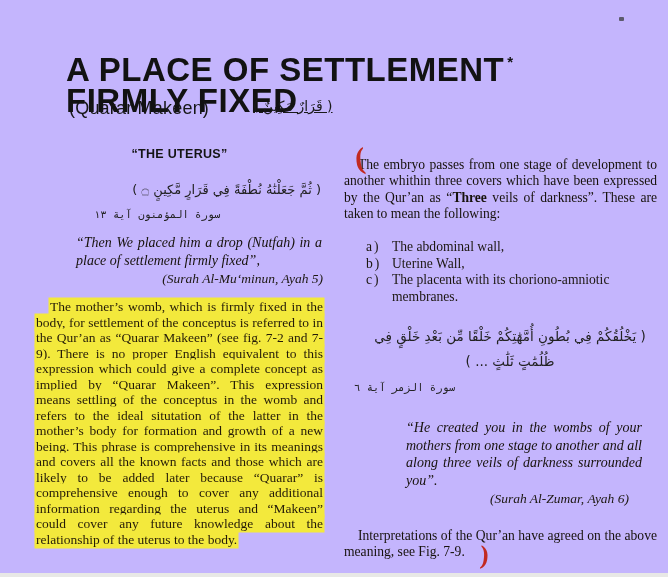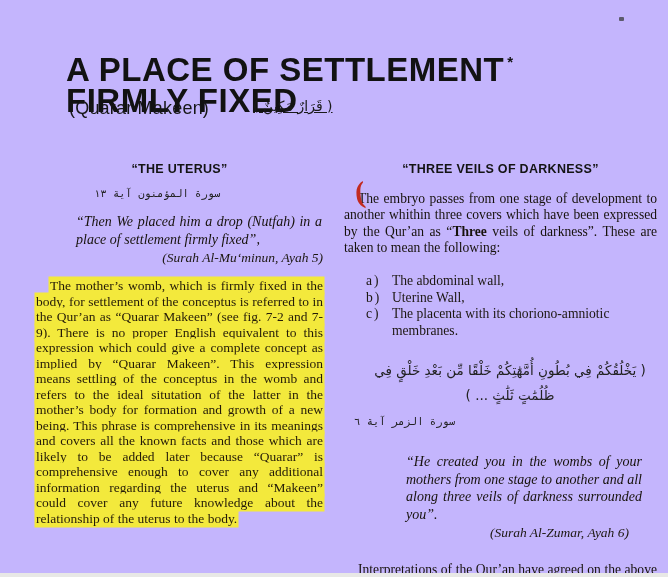--- a/index.html
+++ b/index.html
@@ -39,21 +39,21 @@
   
   .columns{
     position:absolute;left:36px;top:142px;
     display:flex;gap:21px;
   }
   .col-left{width:287px;}
   .col-right{width:313px;}
   .col-heading{
     font-family:"Liberation Sans", sans-serif;
     font-weight:700;font-size:12.5px;letter-spacing:.3px;
-    text-align:center;color:#141414;margin-top:20px;
+    text-align:center;color:#141414;margin-top:5px;
   }
   
   .verse-ar-1{
     margin-top:21px;direction:rtl;text-align:right;padding-right:2px;
     font-family:"DejaVu Sans", sans-serif;font-size:13px;color:#222;
   }
   .verse-ref{
     direction:rtl;text-align:left;
     font-family:Liberation Mono, monospace;font-size:10.5px;color:#222;
   }
@@ -121,31 +121,31 @@
   <div class="subtitle-row">
     <span class="subtitle-latin">(Quarar Makeen)</span>
     <span class="subtitle-arabic">( قَرَارٌ مَكِينٌ )</span>
   </div>
 
   <div class="columns">
 
     <div class="col-left">
       <div class="col-heading">“THE UTERUS”</div>
 
+      <div class="verse-ar-1">( ثُمَّ جَعَلْنَٰهُ نُطْفَةً فِي قَرَارٍ مَّكِينٍ ۝ )</div>
 
       <div class="verse-ref ref-1">سورة المؤمنون آية ١٣</div>
 
       <div class="quote quote-1">“Then We placed him a drop (Nutfah) in a place of settlement firmly fixed”,</div>
       <div class="quote-attr">(Surah Al-Mu‘minun, Ayah 5)</div>
 
       <p class="highlight-para"><span class="mark">The mother’s womb, which is firmly fixed in the body, for settlement of the conceptus is referred to in the Qur’an as “Quarar Makeen” (see fig. 7-2 and 7-9). There is no proper English equivalent to this expression which could give a complete concept as implied by “Quarar Makeen”. This expression means settling of the conceptus in the womb and refers to the ideal situtation of the latter in the mother’s body for formation and growth of a new being. This phrase is comprehensive in its meanings and covers all the known facts and those which are likely to be added later because “Quarar” is comprehensive enough to cover any additional information regarding the uterus and “Makeen” could cover any future knowledge about the relationship of the uterus to the body.</span></p>
     </div>
 
     <div class="col-right">
-      <div class="col-heading">“THREE VEILS OF DARKNESS”</div>
 
       <p class="para para-1"><span class="red-open">(</span><span>The embryo passes from one stage of development to another whithin three covers which have been expressed by the Qur’an as “</span><span class="bold">Three</span><span> veils of darkness”. These are taken to mean the following:</span></p>
 
       <div class="veils-list">
         <div class="veils-item">
           <span class="veils-marker">a)</span>
           <span class="veils-text">The abdominal wall,</span>
         </div>
         <div class="veils-item">
           <span class="veils-marker">b)</span>

